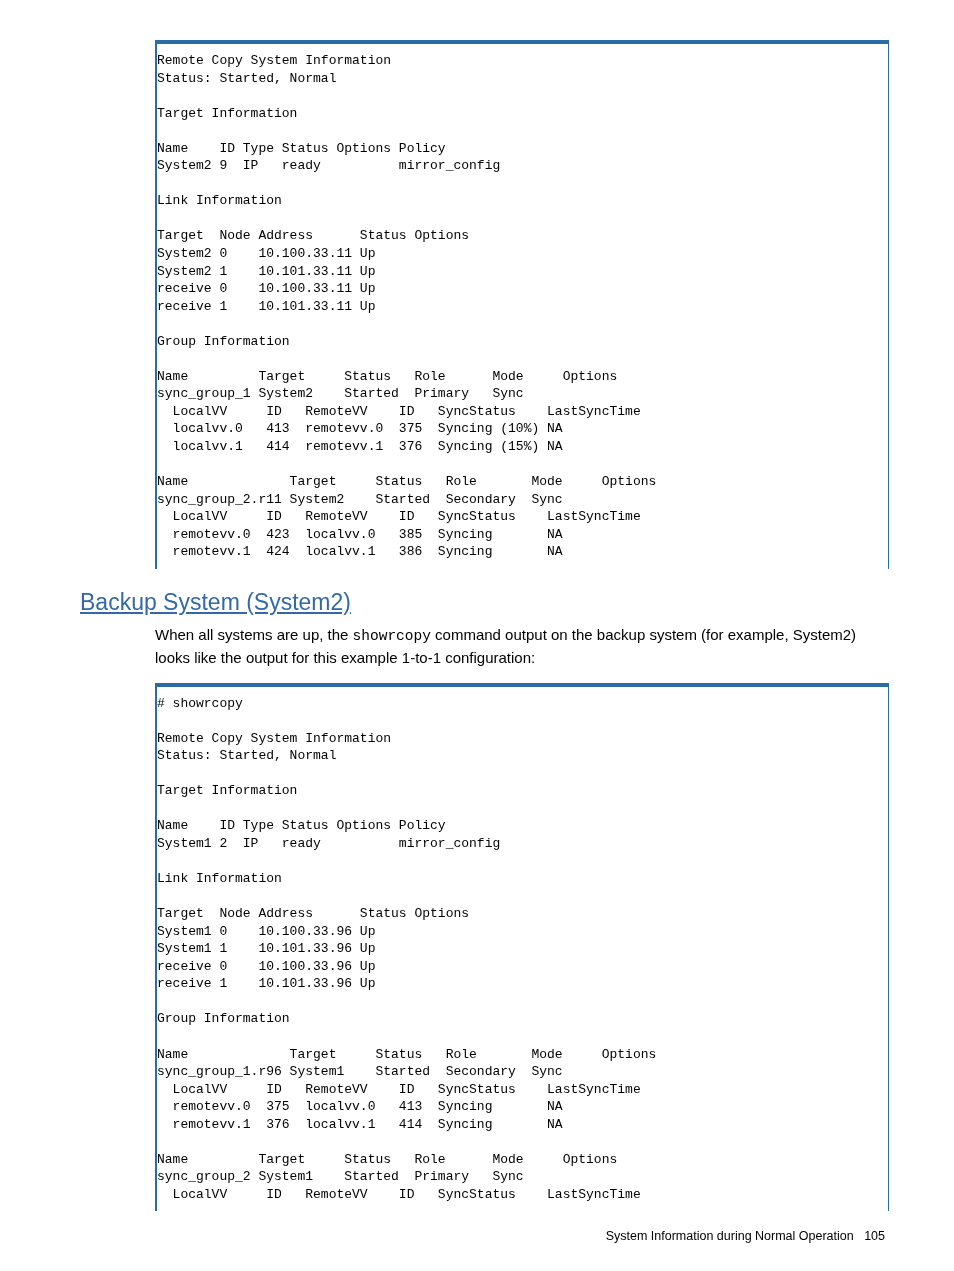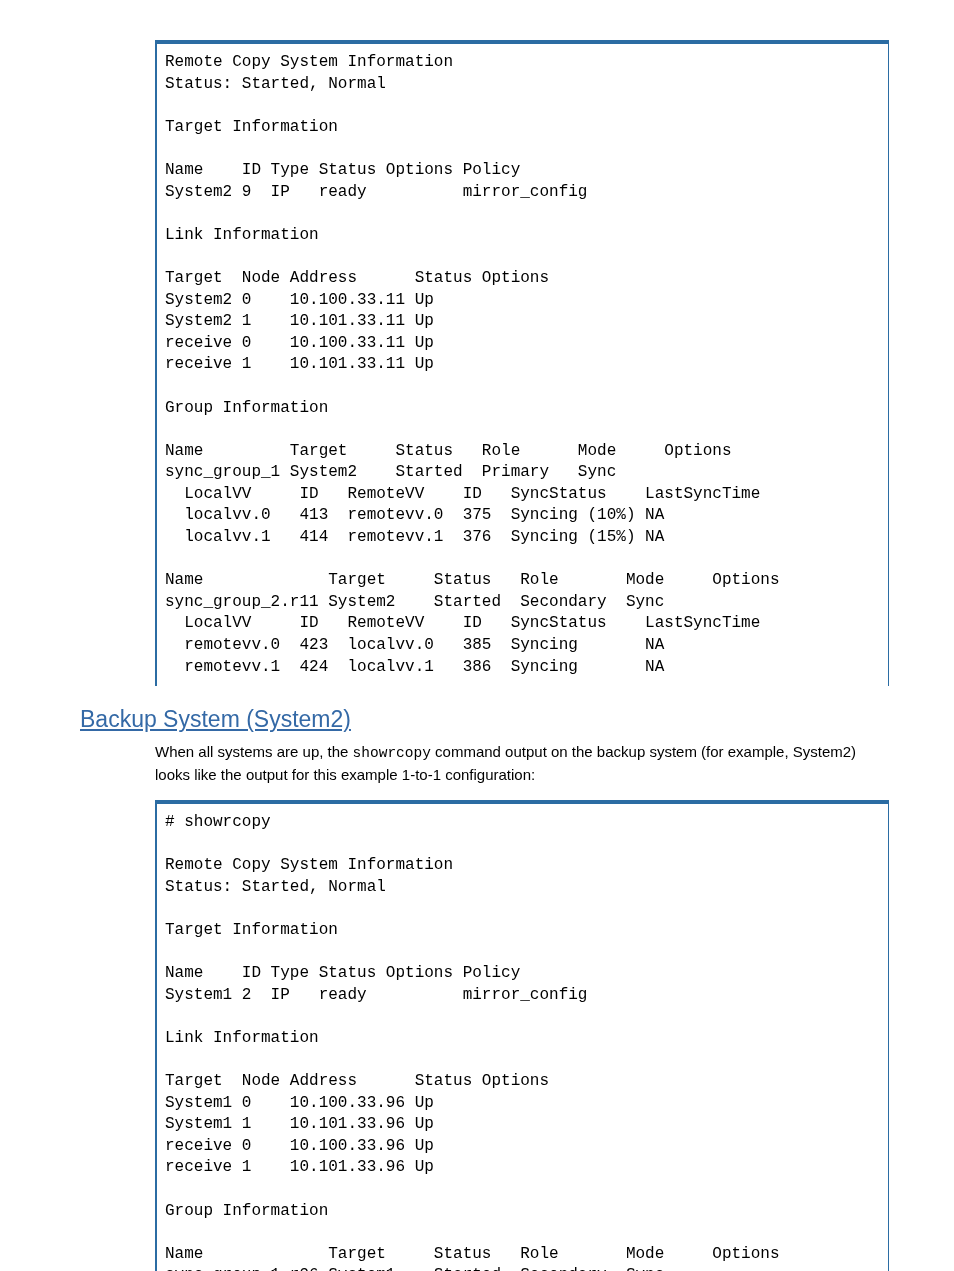--- a/index.html
+++ b/index.html
@@ -11,24 +11,24 @@
     width: 954px;
   }
   .page {
     padding: 40px 65px 20px 80px;
     box-sizing: border-box;
   }
   .code-block {
     border-left: 2px solid #2b6ca3;
     border-top: 4px solid #2b6ca3;
     border-right: 1px solid #2b6ca3;
-    padding: 8px 8px 8px 8px;
+    padding: 8px 8px 8px 0;
     margin-left: 75px;
     font-family: "Courier New", Courier, monospace;
-    font-size: 16px;
+    font-size: 13px;
     line-height: 1.35;
     white-space: pre;
   }
   h2.section {
     font-weight: 400;
     font-size: 23px;
     color: #3469a6;
     margin: 20px 0 8px 0;
     text-decoration: underline;
   }

